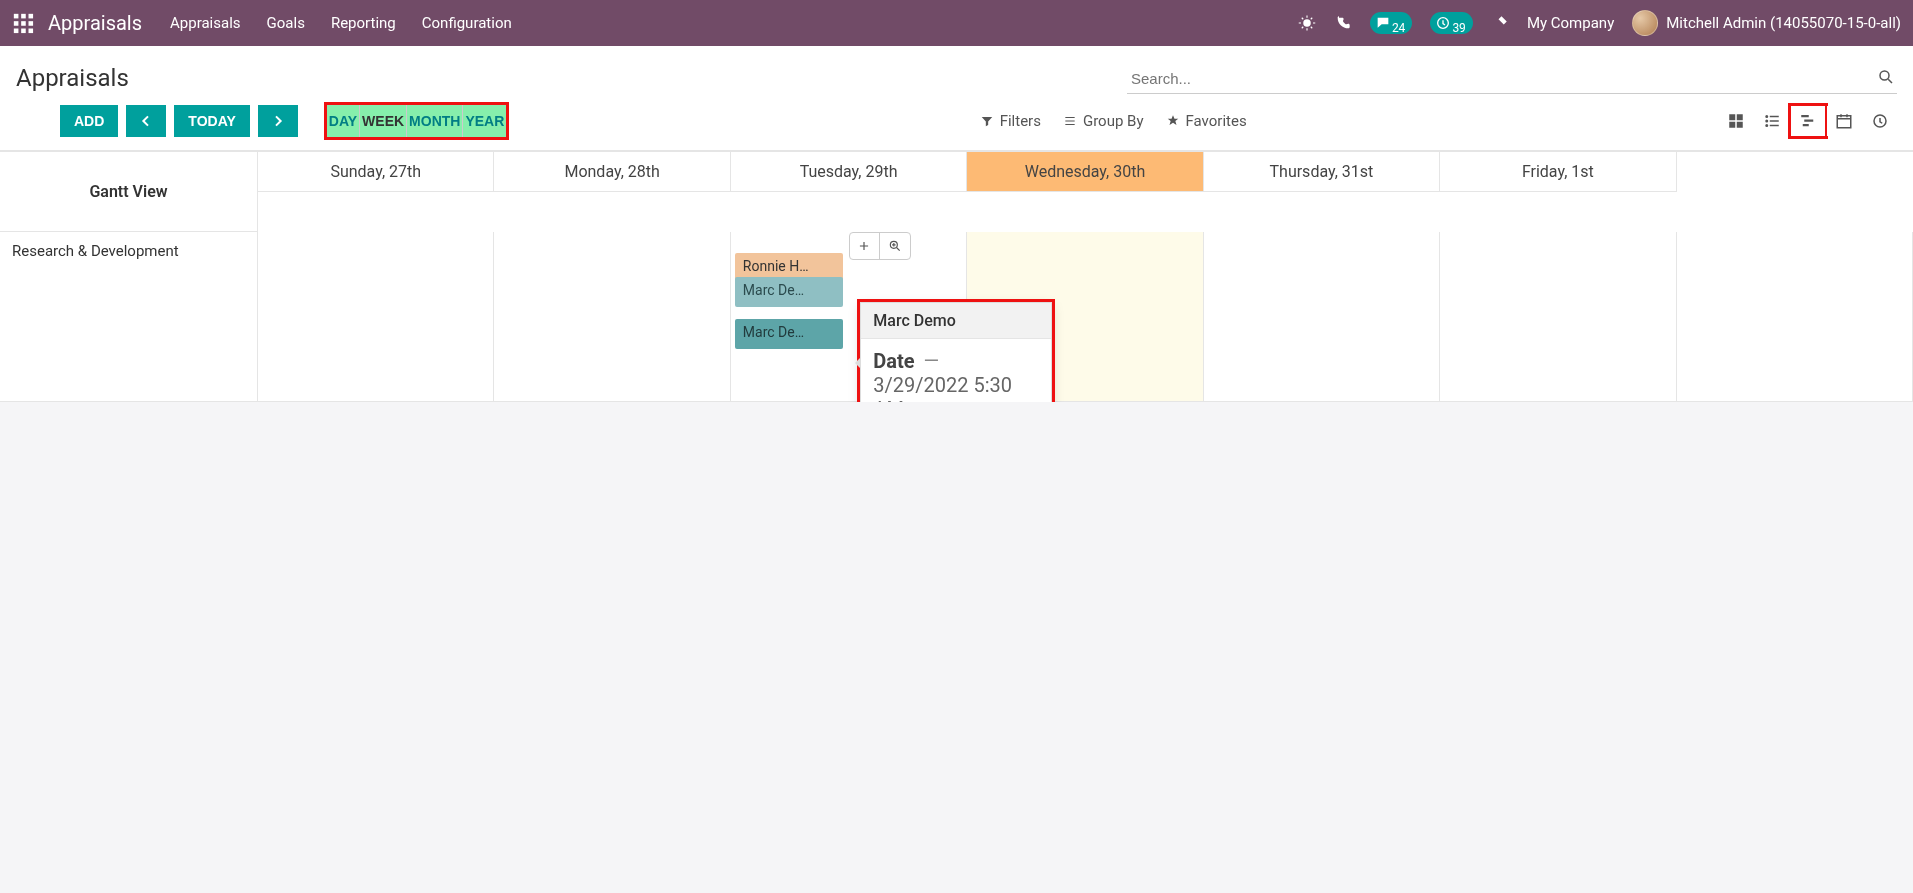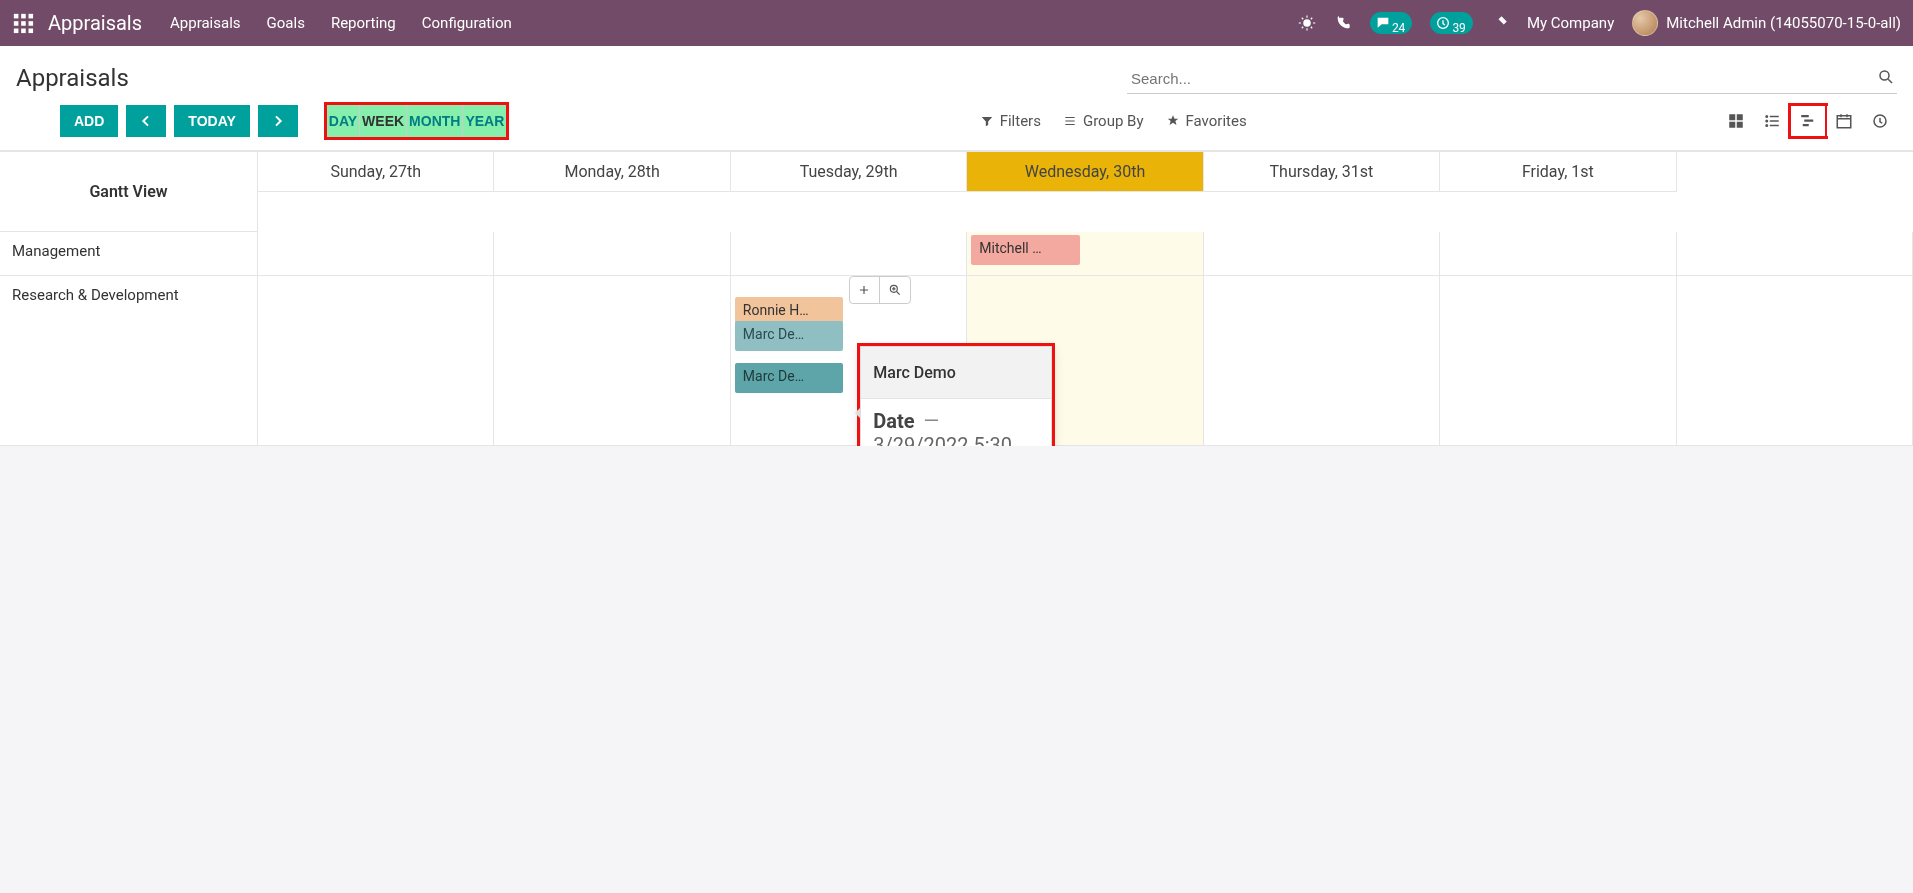--- a/index.html
+++ b/index.html
@@ -112,21 +112,21 @@
   
   .gantt-wrap { border-top:1px solid #e5e5e5; background:#fff;}
   .day-head {
     text-align:center;
     font-size:16px;
     padding: 10px 0;
     border-right:1px solid #e5e5e5;
     border-bottom:1px solid #e5e5e5;
     color:#444;
   }
-  .day-head.today { background:#eab308; }
+  .day-head.today { background:#fdba74; }
   .row-label {
     padding: 10px 12px;
     border-right:1px solid #e5e5e5;
     border-bottom:1px solid #e5e5e5;
     font-size:15px;
     color:#333;
     background:#fff;
     display:flex;
     align-items:flex-start;
   }
@@ -184,21 +184,21 @@
     z-index: 20;
   }
   .popover-arrow {
     position:absolute;
     left:-6px; top:42%;
     width:0;height:0;
     border-top:6px solid transparent;
     border-bottom:6px solid transparent;
     border-right:6px solid #ddd;
   }
-  .popover-title { background:#f2f2f2; padding: 16px 12px; font-size:16px; font-weight:500; border-bottom:1px solid #e5e5e5;}
+  .popover-title { background:#f2f2f2; padding: 8px 12px; font-size:16px; font-weight:500; border-bottom:1px solid #e5e5e5;}
   .popover-body { padding: 10px 12px; font-size:20px;}
   .popover-body .lbl { font-weight:700; color:#444;}
   .popover-body .dash { color:#888; margin: 0 4px;}
   .popover-body .val { color:#666;}
   svg { display:block; }
 </style>
 </head>
 <body>
 
 <div class="navbar">
@@ -368,32 +368,20 @@
         <div class="day-head">Sunday, 27th</div>
         <div class="day-head">Monday, 28th</div>
         <div class="day-head">Tuesday, 29th</div>
         <div class="day-head today">Wednesday, 30th</div>
         <div class="day-head">Thursday, 31st</div>
         <div class="day-head">Friday, 1st</div>
       </div>
     </div>
   </div>
 
-  <div style="display:grid; grid-template-columns: 258px repeat(7,1fr);">
-    <div class="row-label">Management</div>
-    <div class="cell"></div>
-    <div class="cell"></div>
-    <div class="cell"></div>
-    <div class="cell today">
-      <div class="gantt-pill pill-red">Mitchell …</div>
-    </div>
-    <div class="cell"></div>
-    <div class="cell"></div>
-    <div class="cell"></div>
-  </div>
 
   <div class="rd-row" style="display:grid; grid-template-columns: 258px repeat(7,1fr);">
     <div class="row-label" style="min-height:170px;">Research &amp; Development</div>
     <div class="cell"></div>
     <div class="cell"></div>
     <div class="cell" style="overflow:visible;">
       <div class="mini-toolbar">
         <span class="mini-btn">
           <svg viewBox="0 0 24 24" width="14" height="14" fill="none" stroke="#555" stroke-width="2">
               <path d="M12 5v14M5 12h14"></path>

